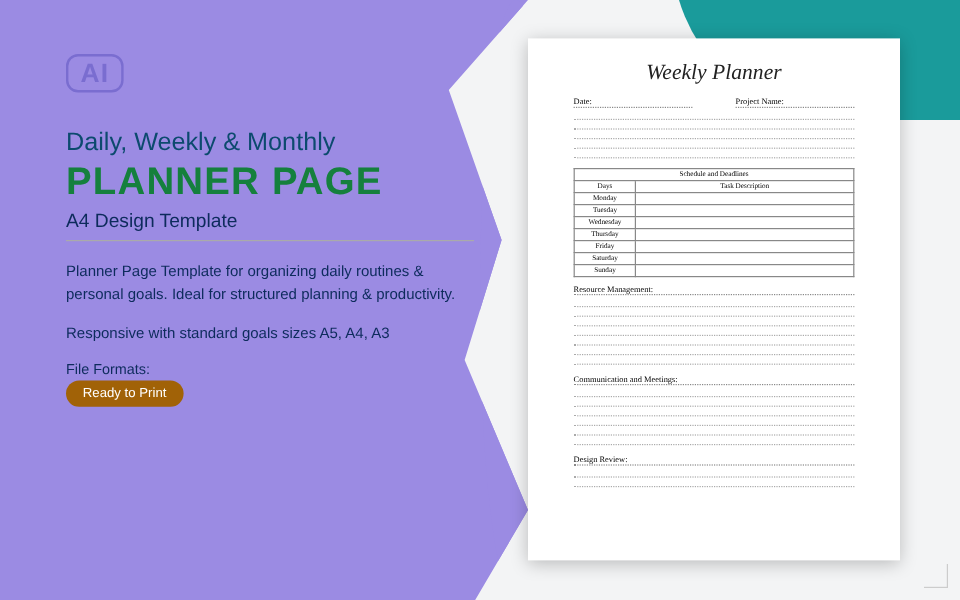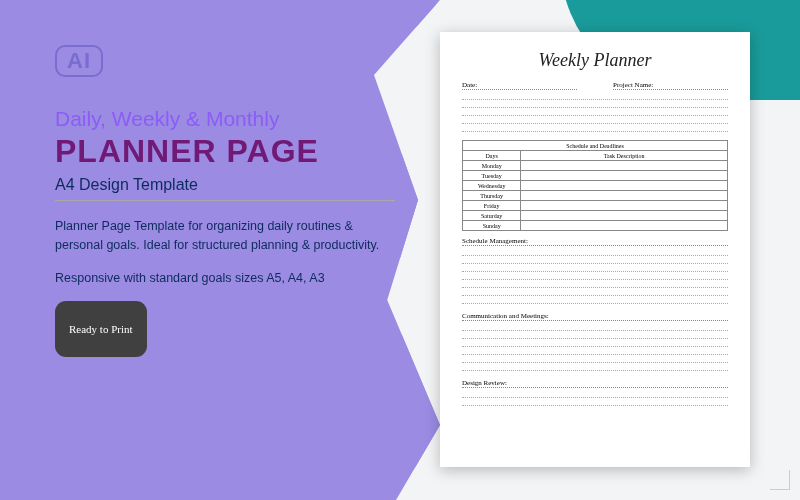--- a/index.html
+++ b/index.html
@@ -47,27 +47,27 @@
   display: flex; align-items: center; justify-content: center;
   margin-bottom: 30px;
 }
 .ai-badge span {
   color: #7a6dd0;
   font-size: 22px;
   font-weight: 600;
   letter-spacing: 1px;
 }
 .title-line1 {
-  color: #8b5cf6;
+  color: #0c4a6e;
   font-size: 21px;
   font-weight: 400;
   margin-bottom: 2px;
 }
 .title-line2 {
-  color: #701a75;
+  color: #15803d;
   font-size: 32px;
   font-weight: 700;
   letter-spacing: 1px;
   margin-bottom: 6px;
 }
 .subtitle {
   color: #0d2b5c;
   font-size: 16px;
   margin-bottom: 2px;
 }
@@ -90,35 +90,34 @@
 }
 .file-formats {
   color: #0d2b5c;
   font-size: 13px;
   font-weight: 700;
   letter-spacing: 0.5px;
   margin-bottom: 18px;
 }
 .ready-badge {
   display: inline-block;
-  background: #404040;
+  background: #a16207;
   color: white;
   font-size: 11px;
-  padding: 22px 14px;
+  padding: 5px 14px;
   border-radius: 11px;
-  font-family: Liberation Serif, serif;
 }
 .page-preview {
   position: absolute;
   right: 50px; top: 32px;
   width: 310px; height: 435px;
   background: white;
   box-shadow: 0 3px 14px rgba(0,0,0,0.25);
   z-index: 4;
-  padding: 18px 22px;
+  padding: 18px 38px;
   font-family: Georgia, serif;
 }
 .wp-title {
   text-align: center;
   font-size: 18px;
   font-style: italic;
   font-family: cursive, Georgia;
   color: #222;
   margin-bottom: 10px;
 }
@@ -184,20 +183,21 @@
 <div class="left-content">
   <div class="ai-badge">
     <span>AI</span>
   </div>
   <div class="title-line1">Daily, Weekly &amp; Monthly</div>
   <div class="title-line2">PLANNER PAGE</div>
   <div class="subtitle">A4 Design Template</div>
   <hr class="divider">
   <div class="desc">Planner Page Template for organizing daily routines &amp; personal goals. Ideal for structured planning &amp; productivity.</div>
   <div class="desc">Responsive with standard goals sizes A5, A4, A3</div>
+  <div class="file-formats-label">File Formats:</div>
   <div class="ready-badge">Ready to Print</div>
 </div>
 
 <div class="page-preview">
   <div class="wp-title">Weekly Planner</div>
   <div class="wp-meta">
     <span>Date:</span>
     <span>Project Name:</span>
   </div>
   <div class="wp-lines">
@@ -239,21 +239,21 @@
     <tr>
           <td>Saturday</td>
           <td></td>
         </tr>
     <tr>
           <td>Sunday</td>
           <td></td>
         </tr>
   </tbody>
     </table>
-  <div class="wp-label">Schedule Management:</div>
+  <div class="wp-label">Resource Management:</div>
   <div class="wp-lines">
     <div class="wp-line"></div>
       <div class="wp-line"></div>
       <div class="wp-line"></div>
       <div class="wp-line"></div>
       <div class="wp-line"></div>
       <div class="wp-line"></div>
       <div class="wp-line"></div>
   </div>
   <div class="wp-label">Communication and Meetings:</div>

